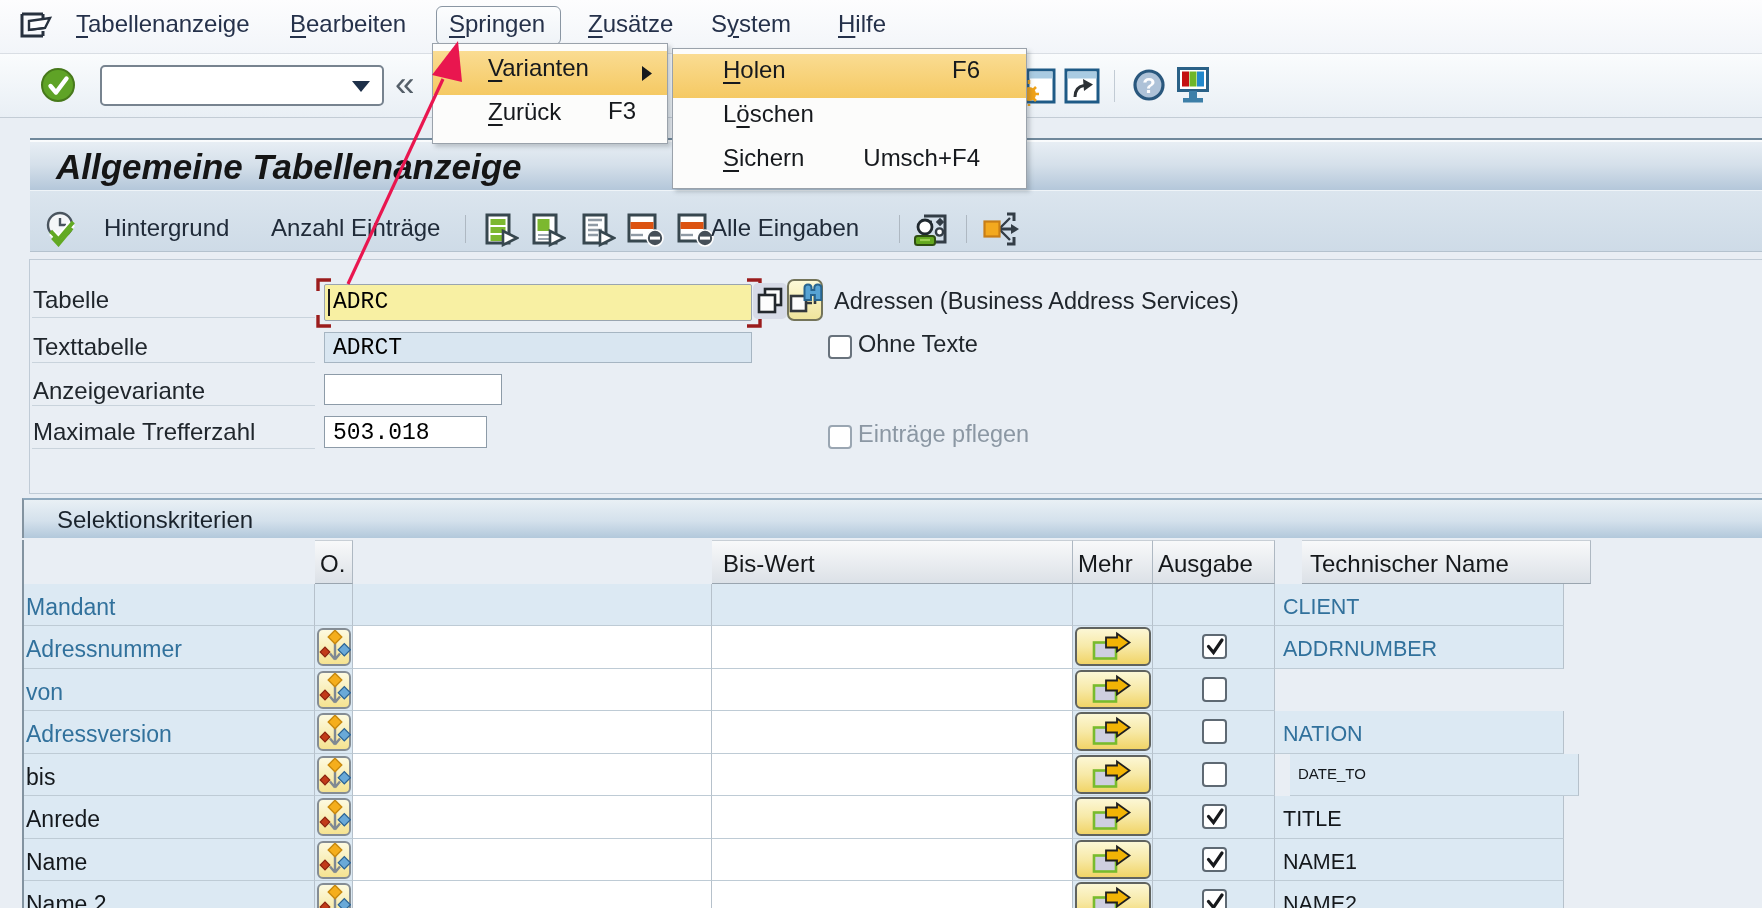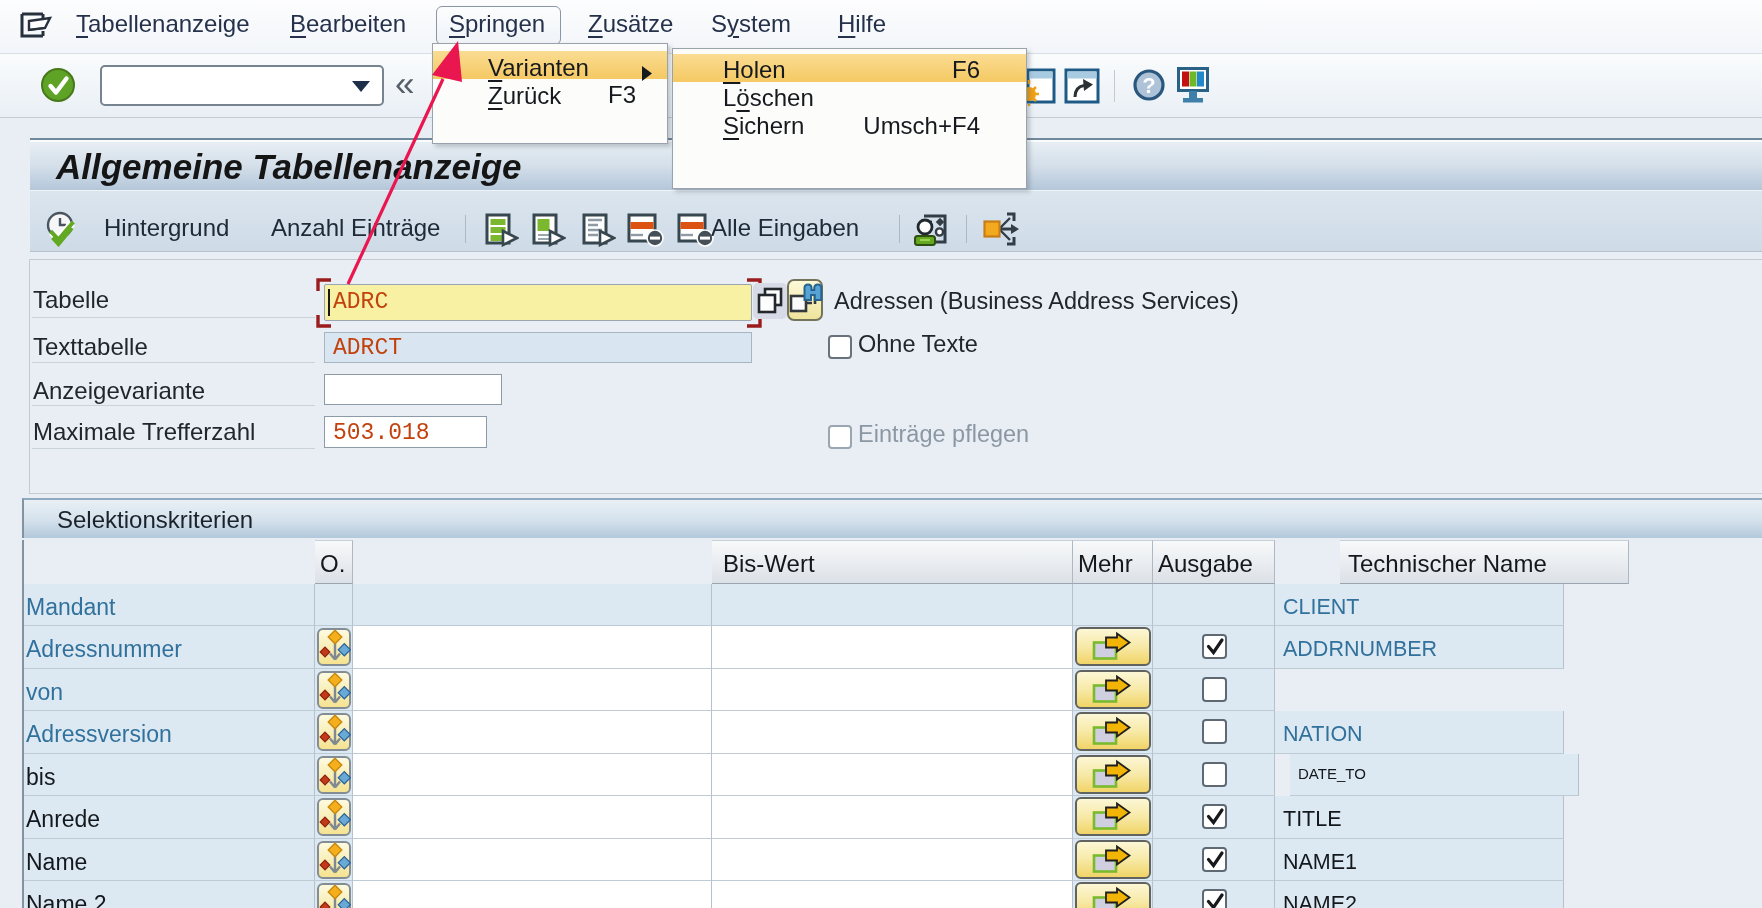--- a/index.html
+++ b/index.html
@@ -33,21 +33,21 @@
     border-top:1px solid #EFF4F8;
     background:linear-gradient(#DBE5EE,#CEDBE7);
     border-bottom:1px solid #B4C2CE; }
   .atxt { position:absolute; top:23px; font-size:24px; color:#202B39; white-space:nowrap; }
   .vsep { position:absolute; top:24px; width:1px; height:28px; background:#AEB8C2; }
   
   #formpanel { left:29px; top:259px; width:1733px; height:235px;
     background:#E9EEF4; border:1px solid #C0CBD6; border-right:none; }
   .flabel { position:absolute; left:3px; font-size:24px; color:#20262c; }
   .funder { position:absolute; left:2px; width:283px; height:1px; background:#C9D3DC; }
-  .ffield { position:absolute; left:294px; font-family:"Liberation Mono",monospace; font-size:23px; color:#c2410c; }
+  .ffield { position:absolute; left:294px; font-family:"Liberation Mono",monospace; font-size:23px; color:#000000; }
   #f-tabelle { top:24px; width:428px; height:37px; background:#F8F0A3; border:1px solid #9AA5B0; border-radius:2px; padding:4px 0 0 8px; }
   #f-texttab { top:72px; width:428px; height:31px; background:#D9E6F1; border:1px solid #A6B5C2; padding:2px 0 0 8px; }
   #f-anzvar { top:114px; width:178px; height:31px; background:#fff; border:1px solid #8D9BA8; }
   #f-maxtref { top:156px; width:163px; height:32px; background:#fff; border:1px solid #8D9BA8; padding:3px 0 0 8px; }
   .cbox { position:absolute; width:24px; height:24px; background:#fff; border:2px solid #68727C; border-radius:4px; }
   .cblabel { position:absolute; font-size:23.5px; color:#20262c; }
   
   #secbar { left:22px; top:498px; width:1740px; height:40px;
     border-top:2px solid #8FA9BE; border-left:2px solid #8393A0;
     background:linear-gradient(#E9F0F5 0%,#D4E1EC 55%,#B2C8DB 100%); }
@@ -62,21 +62,21 @@
   .wcell { background:#FFFFFF; }
   .keytxt { color:#31719C; }
   .blktxt { color:#14181C; }
   .obtn { position:absolute; width:34px; height:38px; border:2px solid #858D94; border-radius:6px;
         background:linear-gradient(#FDFAE0,#F5E391); }
   .mehrbtn { position:absolute; width:76px; height:39px; border:2px solid #60635F; border-radius:6px;
         background:linear-gradient(#FCF7D5 0%,#F7E9A7 50%,#F1D467 100%); }
   .tcbox { position:absolute; width:25px; height:25px; background:#fff; border:2px solid #5E6973; border-radius:4px; }
   
   .menu { position:absolute; background:#FCFCFB; border:1px solid #9AA2AB; box-shadow:3px 3px 4px rgba(60,70,80,0.25); z-index:50; }
-  .mrow { position:relative; height:28px; font-size:24px; color:#16191D; }
+  .mrow { position:relative; height:44px; font-size:24px; color:#16191D; }
   .mrow u { text-decoration-thickness:2px; text-underline-offset:4px; }
   .hl { background:linear-gradient(#FADC92,#F5C963); }
   #menu1 { left:432px; top:43px; width:236px; height:101px; padding-top:7px; }
   #menu2 { left:672px; top:48px; width:355px; height:141px; padding-top:5px; }
   .mtext { position:absolute; left:55px; top:3px; }
   .m2text { position:absolute; left:50px; top:2px; }
   .mshort { position:absolute; top:2px; }
   svg { display:block; }
 </style>
 </head>
@@ -253,21 +253,21 @@
 
 <div class="abs" id="secbar">
     <span>Selektionskriterien</span>
   </div>
 
 <div class="abs" id="seltable">
     <div class="th" style="left:291px;width:38px;padding-left:5px">O.</div>
     <div class="th" style="left:688px;width:361px;padding-left:11px">Bis-Wert</div>
     <div class="th" style="left:1049px;width:80px;padding-left:5px">Mehr</div>
     <div class="th" style="left:1129px;width:122px;padding-left:5px">Ausgabe</div>
-    <div class="th" style="left:1316px;width:289px;padding-left:8px">Technischer Name</div>
+    <div class="th" style="left:1278px;width:289px;padding-left:8px">Technischer Name</div>
     <div class="cell keytxt" style="left:0;top:44px;width:291px;height:42px">Mandant</div>
     <div class="cell" style="left:291px;top:44px;width:38px;height:42px"></div>
     <div class="cell" style="left:329px;top:44px;width:359px;height:42px"></div>
     <div class="cell" style="left:688px;top:44px;width:361px;height:42px"></div>
     <div class="cell" style="left:1049px;top:44px;width:80px;height:42px"></div>
     <div class="cell" style="left:1129px;top:44px;width:122px;height:42px"></div>
     <div class="cell keytxt" style="left:0;top:86px;width:291px;height:43px">Adressnummer</div>
     <div class="cell keytxt" style="left:1251px;top:44px;width:289px;height:42px;padding-left:8px;font-size:21.5px;padding-top:11px">CLIENT</div>
     <div class="cell" style="left:291px;top:86px;width:38px;height:43px"></div>
     <div class="cell wcell" style="left:329px;top:86px;width:359px;height:43px"></div>

